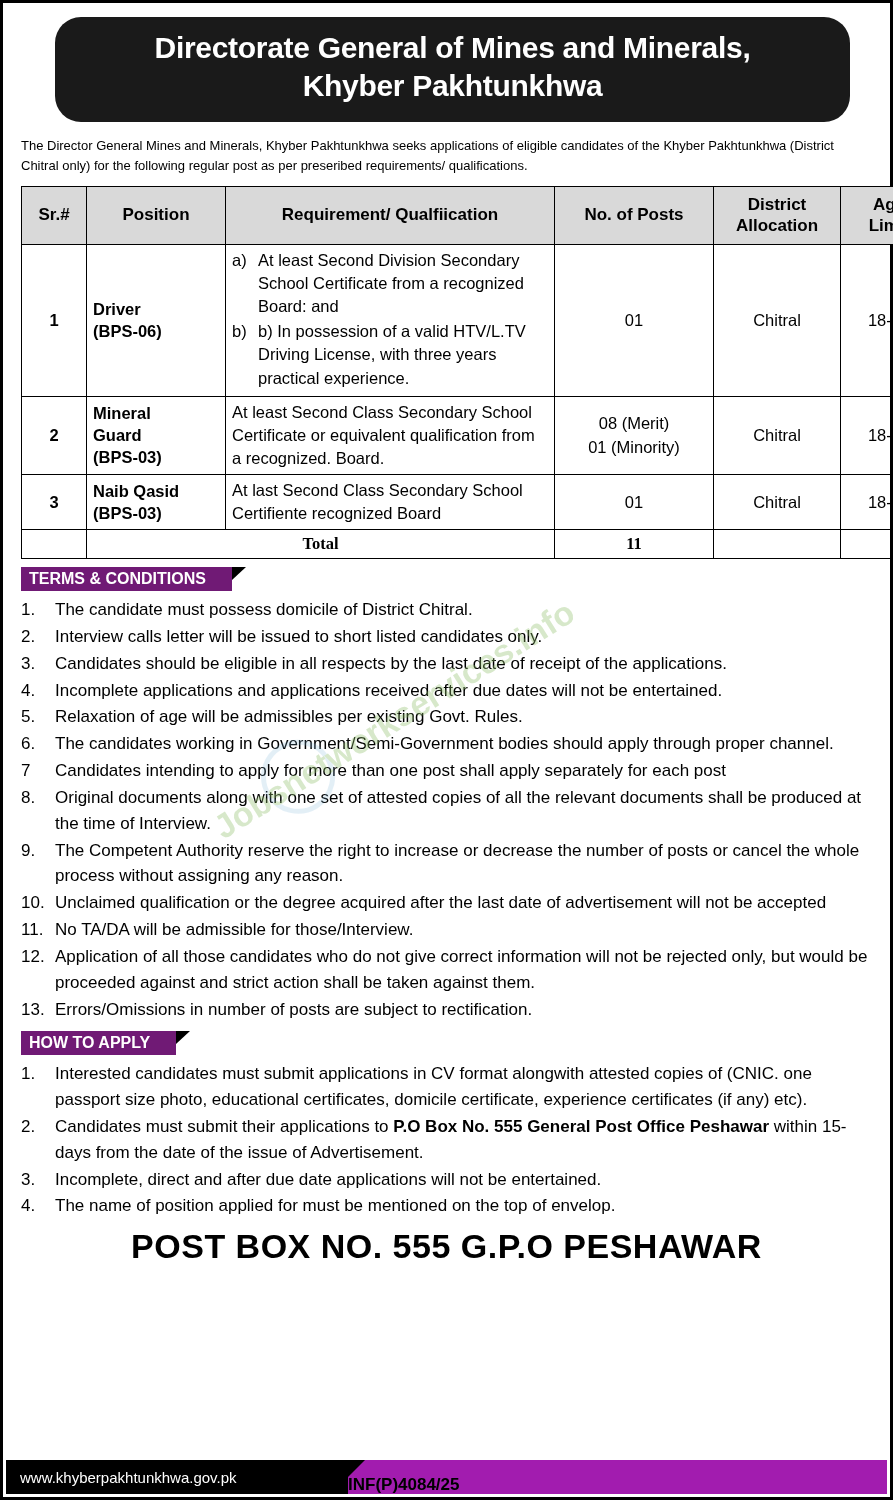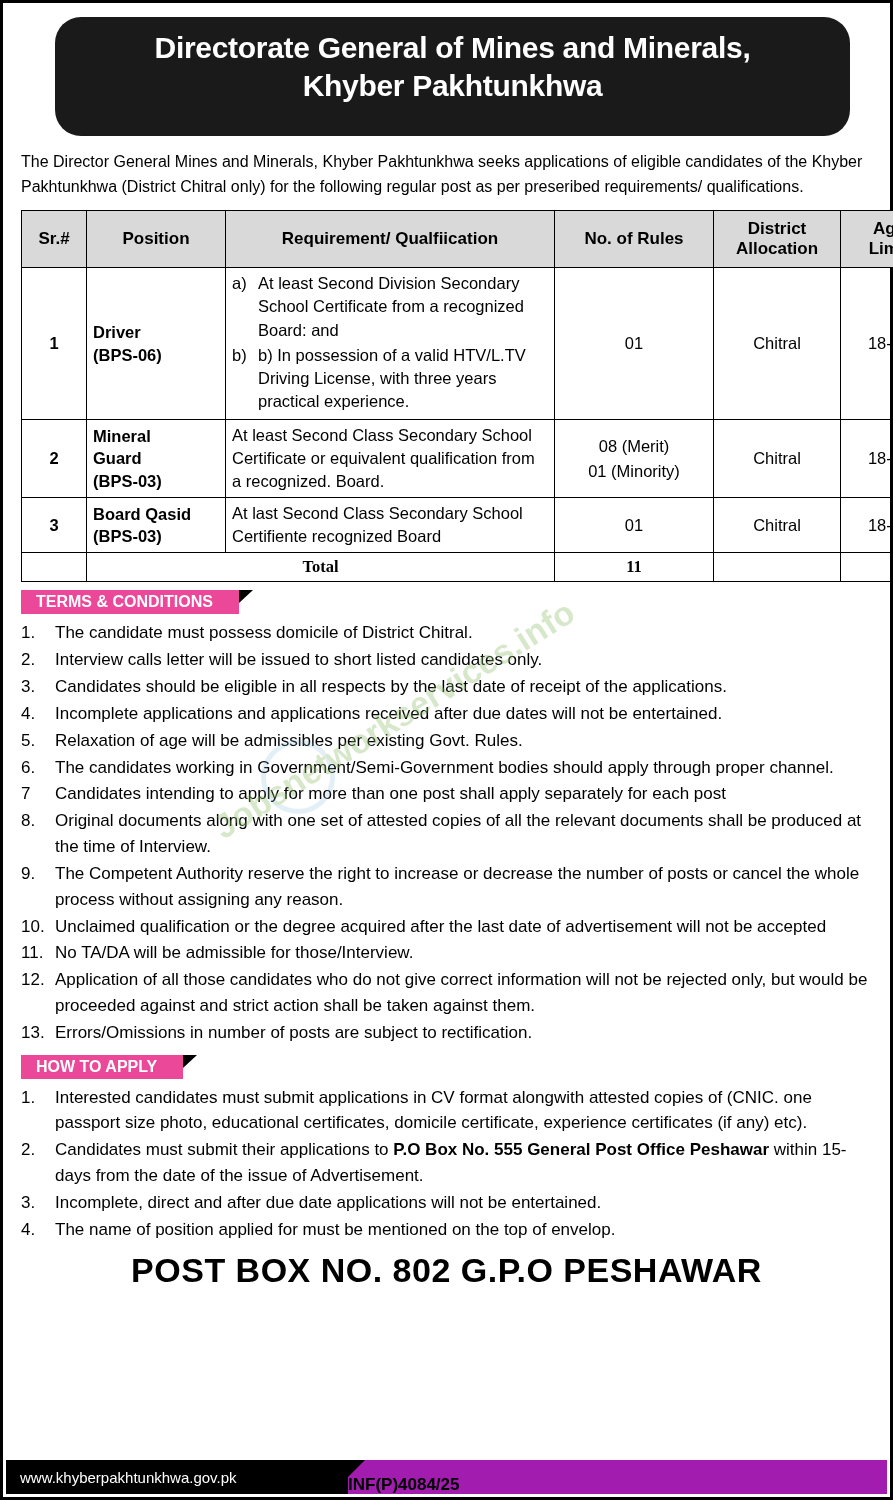--- a/index.html
+++ b/index.html
@@ -21,35 +21,35 @@
     box-sizing: border-box;
     border: 3px solid #000;
     background: #fff;
     padding: 10px 12px 0 12px;
   }
   
   .header-banner {
     margin: 4px 28px 0 40px;
     background: #1a1a1a;
     border-radius: 26px;
-    padding: 12px 18px 32px 18px;
+    padding: 12px 18px 18px 18px;
     text-align: center;
   }
   .header-banner .line1,
   .header-banner .line2 {
     color: #fff;
     font-weight: bold;
     font-size: 30px;
     line-height: 1.25;
     letter-spacing: -0.3px;
   }
   
   .intro {
     margin: 14px 6px 10px 6px;
-    font-size: 16px;
+    font-size: 13px;
     line-height: 1.55;
     text-align: left;
   }
   
   table.jobs {
     width: calc(100% - 12px);
     margin: 0 6px;
     border-collapse: collapse;
     table-layout: fixed;
   }
@@ -97,25 +97,25 @@
     line-height: 1.4;
     margin-bottom: 2px;
   }
   .req-list li .mark { width: 18px; flex: 0 0 18px; }
   .req-list li .txt { flex: 1; }
 
   
   .section-tag {
     position: relative;
     display: inline-block;
-    background: #ec4899;
+    background: #701a75;
     color: #fff;
     font-weight: bold;
     font-size: 16px;
-    padding: 3px 26px 3px 15px;
+    padding: 3px 26px 3px 8px;
     margin: 8px 0 4px 6px;
   }
   .section-tag::after {
     content: "";
     position: absolute;
     right: -14px;
     top: 0;
     width: 0;
     height: 0;
     border-top: 13px solid #000;
@@ -251,21 +251,21 @@
   </div>
 
   <div class="intro">The Director General Mines and Minerals, Khyber Pakhtunkhwa seeks applications of eligible candidates of the Khyber Pakhtunkhwa (District Chitral only) for the following regular post as per preseribed requirements/ qualifications.</div>
 
   <table class="jobs">
     <thead>
       <tr>
         <th class="col-sr">Sr.#</th>
         <th class="col-pos">Position</th>
         <th class="col-req">Requirement/ Qualfiication</th>
-        <th class="col-posts">No. of Rules</th>
+        <th class="col-posts">No. of Posts</th>
         <th class="col-dist">
           <div>District</div>
           <div>Allocation</div>
         </th>
         <th class="col-age">
           <div>Age</div>
           <div>Limit</div>
         </th>
       </tr>
     </thead>
@@ -306,21 +306,21 @@
           <div>08 (Merit)</div>
           <div>01 (Minority)</div>
         </td>
         <td class="c-dist">Chitral</td>
         <td class="c-age">18-40</td>
       </tr>
 
       <tr>
         <td class="c-sr">3</td>
         <td class="c-pos">
-          <div>Board Qasid</div>
+          <div>Naib Qasid</div>
           <div>(BPS-03)</div>
         </td>
         <td class="c-req">At last Second Class Secondary School Certifiente recognized Board</td>
         <td class="c-posts">01</td>
         <td class="c-dist">Chitral</td>
         <td class="c-age">18-40</td>
       </tr>
 
       <tr>
         <td class="c-sr">&nbsp;</td>
@@ -405,20 +405,20 @@
     <li>
         <span class="num">3.</span>
         <span class="txt">Incomplete, direct and after due date applications will not be entertained.</span>
       </li>
     <li>
         <span class="num">4.</span>
         <span class="txt">The name of position applied for must be mentioned on the top of envelop.</span>
       </li>
   </ol>
 
-  <div class="postbox">POST BOX NO. 802 G.P.O PESHAWAR</div>
+  <div class="postbox">POST BOX NO. 555 G.P.O PESHAWAR</div>
 
   <div class="footer">
     <div class="footer-left">www.khyberpakhtunkhwa.gov.pk</div>
     <div class="footer-right">INF(P)4084/25</div>
   </div>
 
 </div>
 
 </body></html>

